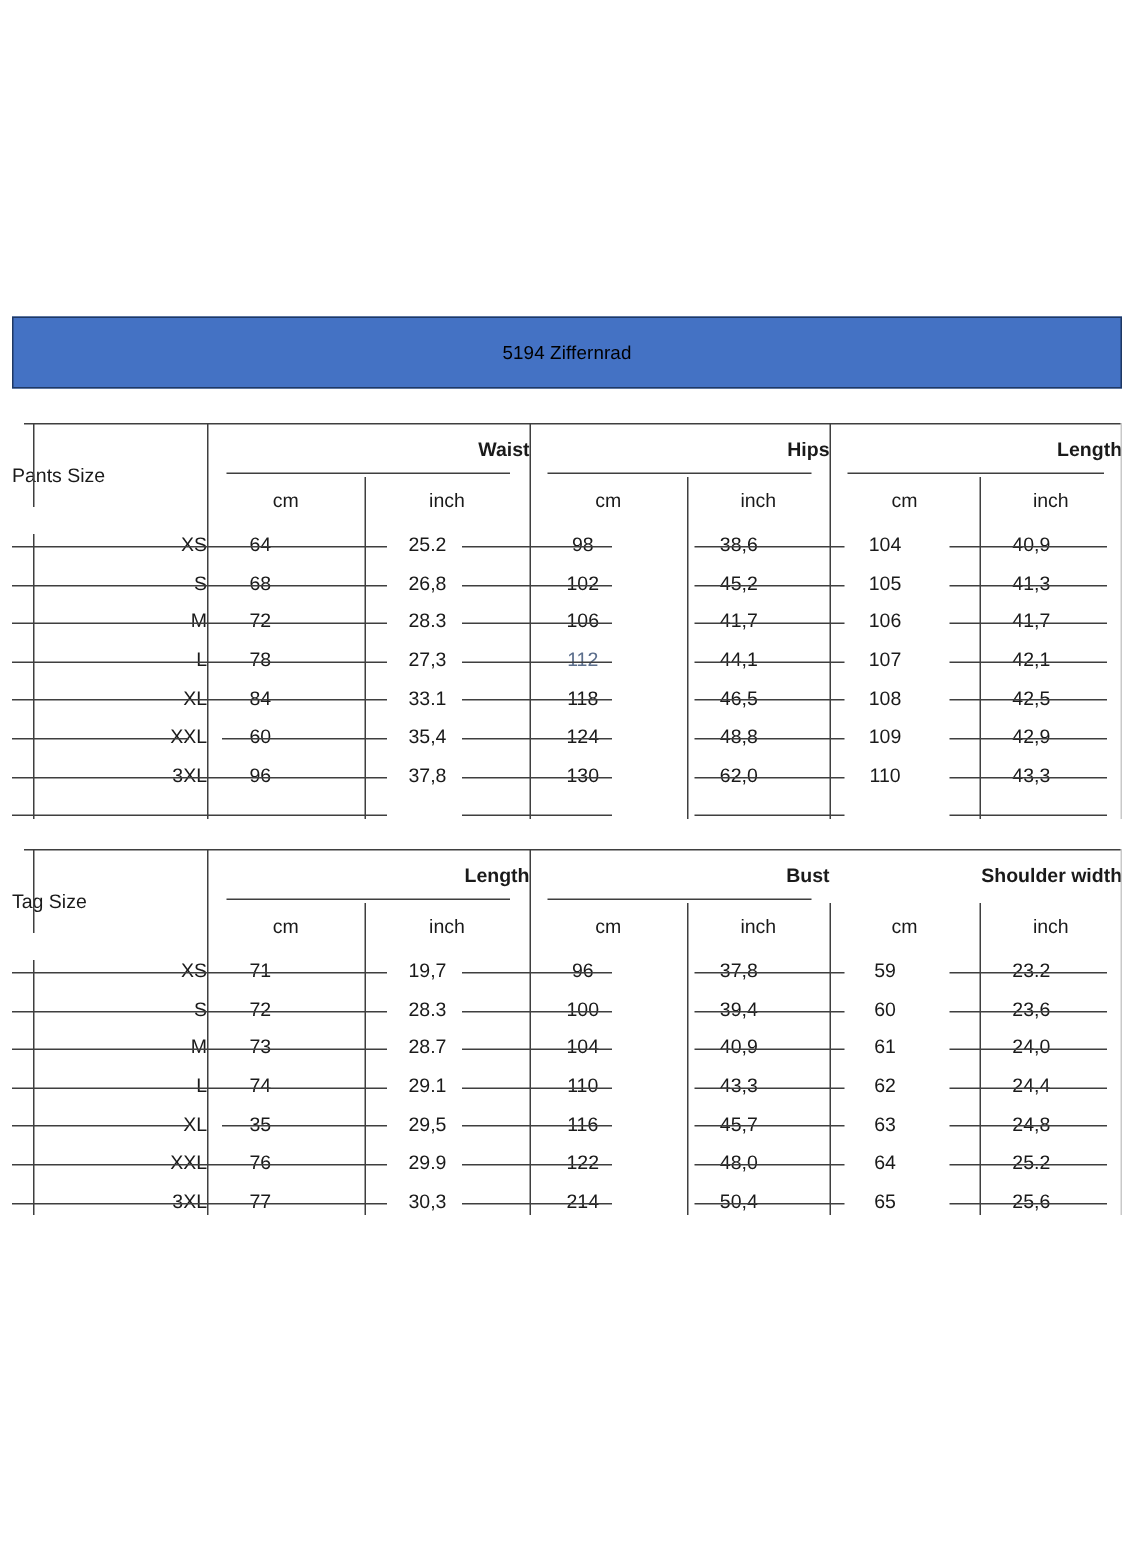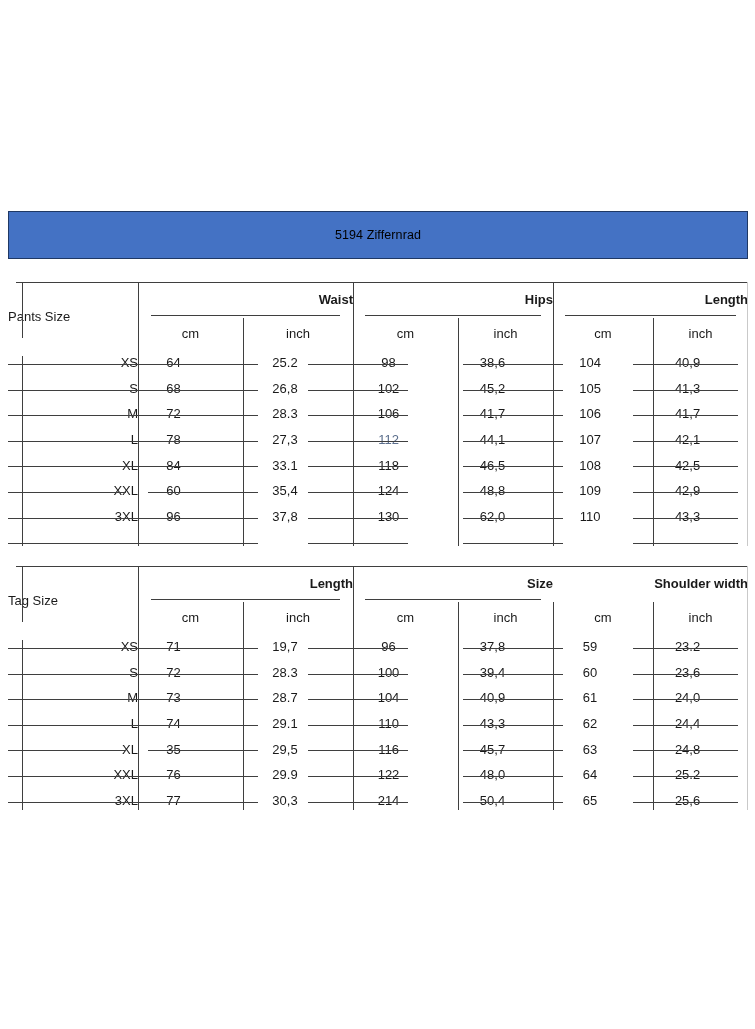--- a/index.html
+++ b/index.html
@@ -299,21 +299,21 @@
         <col style="width:110px">
       <col style="width:105px">
         <col style="width:95px">
       <col style="width:100px">
         <col style="width:95px">
     </colgroup>
     <tbody>
       <tr>
         <td class="sizehead" rowspan="2">Tag Size</td>
         <td class="grp underline" colspan="2">Length</td>
-        <td class="grp underline" colspan="2">Size</td>
+        <td class="grp underline" colspan="2">Bust</td>
         <td class="grp" colspan="2">Shoulder width</td>
       </tr>
       <tr>
         <td class="unit">cm</td>
         <td class="unit">inch</td>
         <td class="unit">cm</td>
         <td class="unit">inch</td>
         <td class="unit">cm</td>
         <td class="unit">inch</td>
       </tr>

